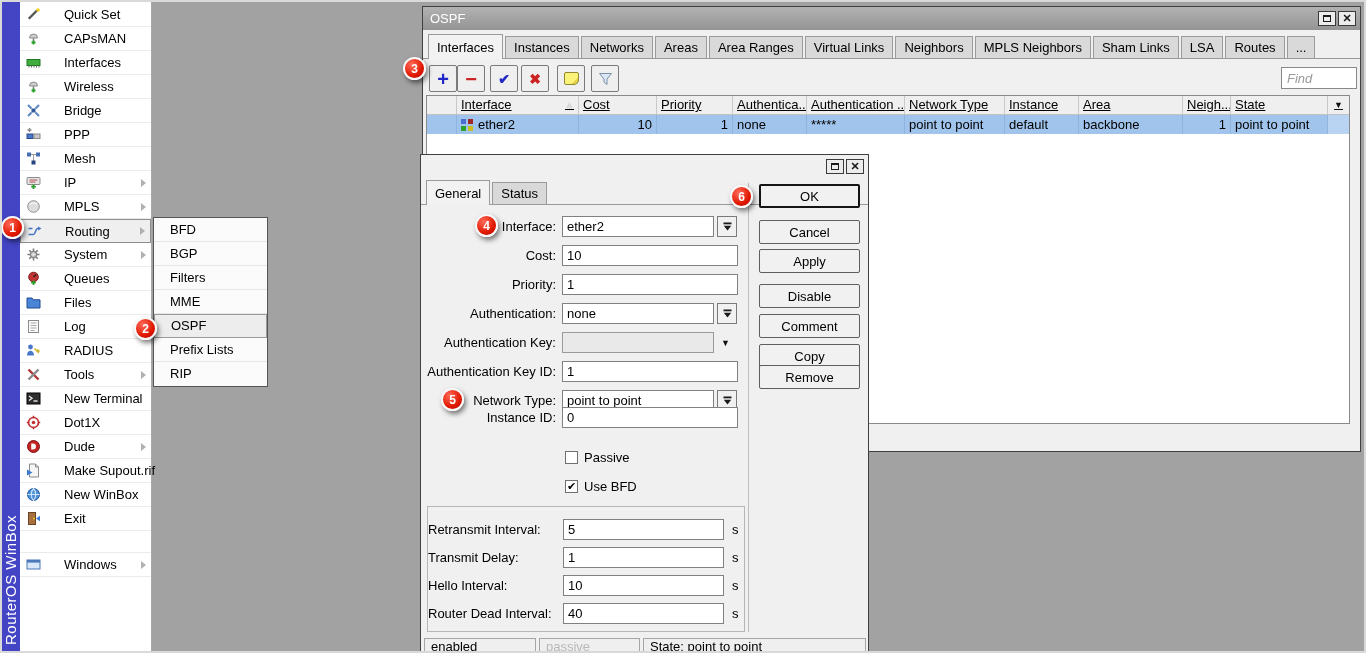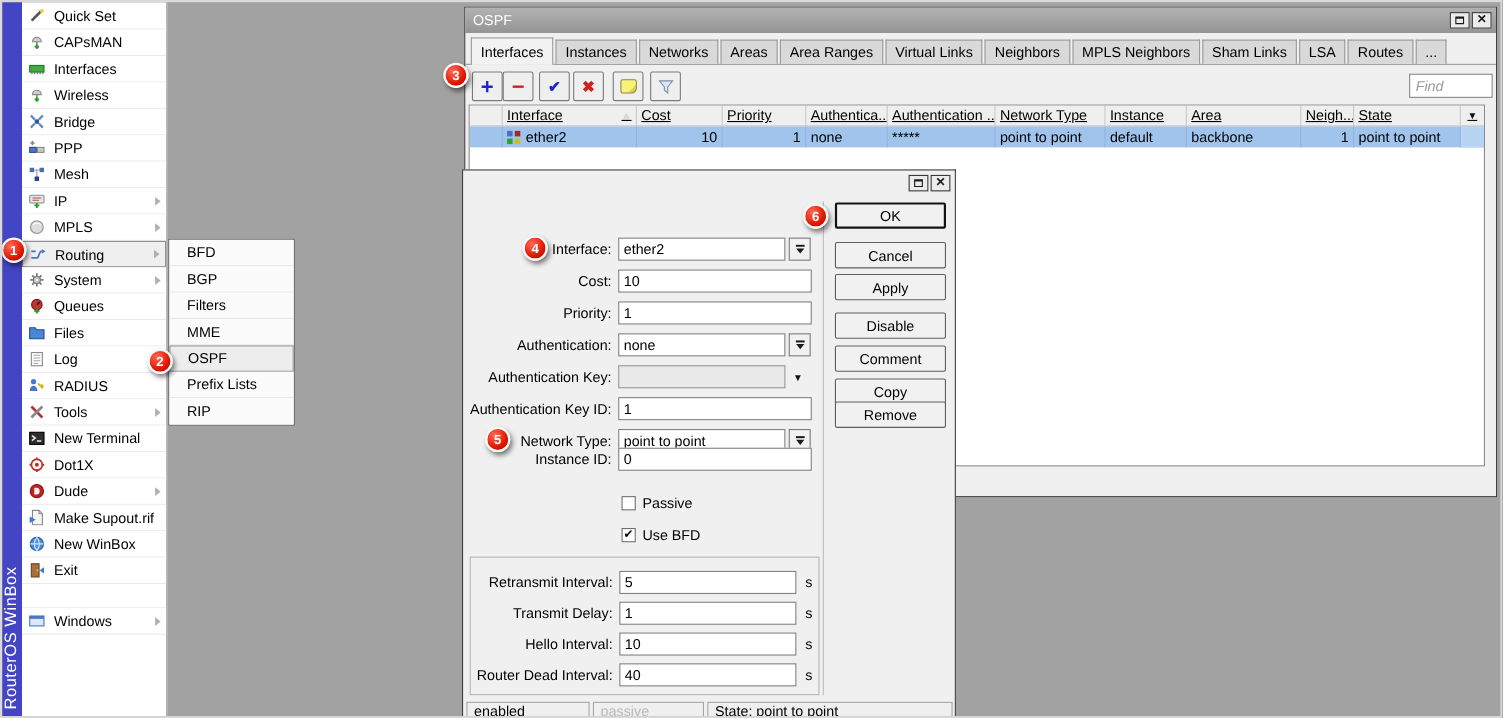--- a/index.html
+++ b/index.html
@@ -20,21 +20,21 @@
   .sidebar {
     position:absolute; left:18px; top:0; bottom:0; width:132px;
     background:#fff; border-right:1px solid #a8a8a8; padding-top:1px; z-index:5;
   }
   .mitem {
     height:24px; display:flex; align-items:center;
     border-bottom:1px solid #ebebeb; cursor:default; background:#fff;
   }
   .mitem.selected { background:#efefef; border:1px solid #8e8e8e; }
   .mspacer { height:22px; border-bottom:1px solid #ebebeb; }
-  .milabel { white-space:nowrap; }
+  .milabel { white-space:nowrap;margin-left:15px; }
   .ic { width:15px; height:15px; margin:0 8px 0 6px; flex:none; }
   .marrow {
     margin-left:auto; margin-right:5px; width:0; height:0;
     border-top:4px solid transparent; border-bottom:4px solid transparent;
     border-left:5px solid #b0b0b0;
   }
   
   .submenu {
     position:absolute; left:151px; top:215px; width:115px;
     background:#fbfbfb; border:1px solid #555; z-index:20;
@@ -131,21 +131,21 @@
   .unit { margin-left:8px; }
   .cbrow { position:absolute; left:144px; display:flex; align-items:center; height:15px; }
   .cb {
     width:13px; height:13px; border:1px solid #707070; background:#fff;
     display:flex; align-items:center; justify-content:center; font-size:11px; line-height:1;
   }
   .cb.checked::before { content:"✔"; }
   .cblabel { margin-left:6px; }
   .group { position:absolute; left:6px; top:351px; width:318px; height:126px; border:1px solid #b6b6b6; }
   .grow { position:absolute; left:0; height:21px; display:flex; align-items:center; }
-  .glabel { width:131px; text-align:right; padding-right:2px; white-space:nowrap; }
+  .glabel { width:131px; padding-right:2px; white-space:nowrap; }
   .vsep { position:absolute; left:327px; top:28px; width:1px; height:449px; background:#bdbdbd; }
   .dlgbtn {
     position:absolute; left:338px; width:101px; height:24px;
     background:#f1f1f1; border:1px solid #5e5e5e; border-radius:2px;
     font:13px "Liberation Sans",sans-serif; text-align:center; line-height:21px; cursor:default;
   }
   .dlgbtn.default { border:2px solid #141414; }
   .seg {
     position:absolute; top:483px; height:17px; border:1px solid #a6a6a6; background:#efefef;
     padding-left:6px; line-height:15px; white-space:nowrap; overflow:hidden;
@@ -457,20 +457,24 @@
 
   <section class="dlg">
     <div class="winbtns">
       <span class="wbtn">
           <span class="glyph-max"></span>
         </span>
       <span class="wbtn">
           <span class="glyph-close">✕</span>
         </span>
     </div>
+    <div class="tabs">
+      <span class="tab active">General</span>
+      <span class="tab">Status</span>
+    </div>
 
     <div class="frow" style="top:61px">
       <span class="flabel">Interface:</span>
       <input class="fin w152" value="ether2" style="">
       <span class="ddbtn">
           <svg width="9" height="9" viewBox="0 0 9 9">
             <rect x=".5" y=".5" width="8" height="1.8" fill="#1a1a1a"></rect>
             <path d="M4.5 8.5.8 3.8h7.4z" fill="#1a1a1a"></path>
           </svg>
         </span>

